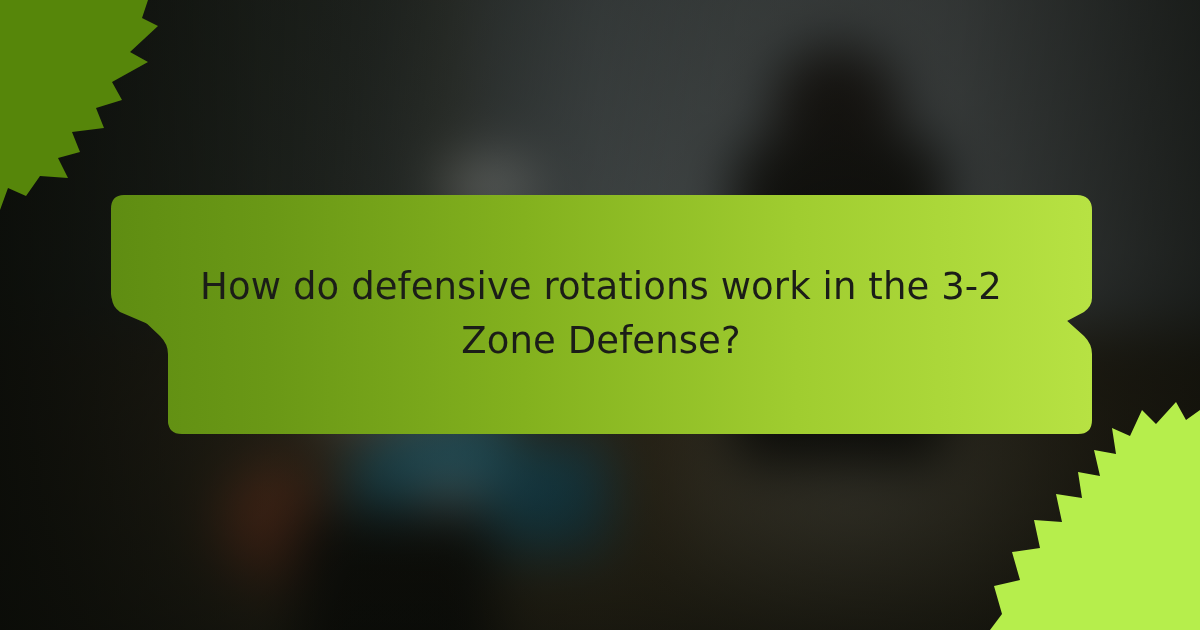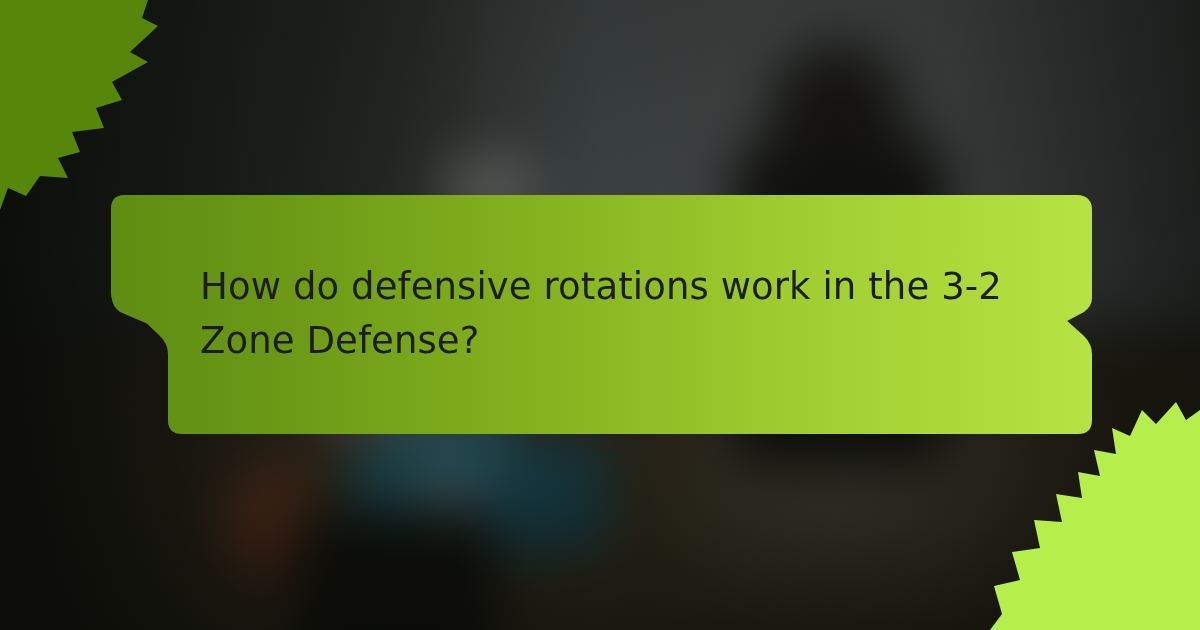--- a/index.html
+++ b/index.html
@@ -213,20 +213,21 @@
   .banner-shape svg { display: block; width: 100%; height: 100%; }
   .banner-text {
     position: absolute;
     left: 70px;
     right: 70px;
     top: 0;
     bottom: 0;
     display: flex;
     align-items: center;
     justify-content: center;
+    text-align: center;
     color: #1b1d18;
     font-size: 37px;
     line-height: 1.45;
     font-weight: 400;
     letter-spacing: 0.1px;
     padding: 0 20px;
     box-sizing: border-box;
   }
 </style>
 </head>

